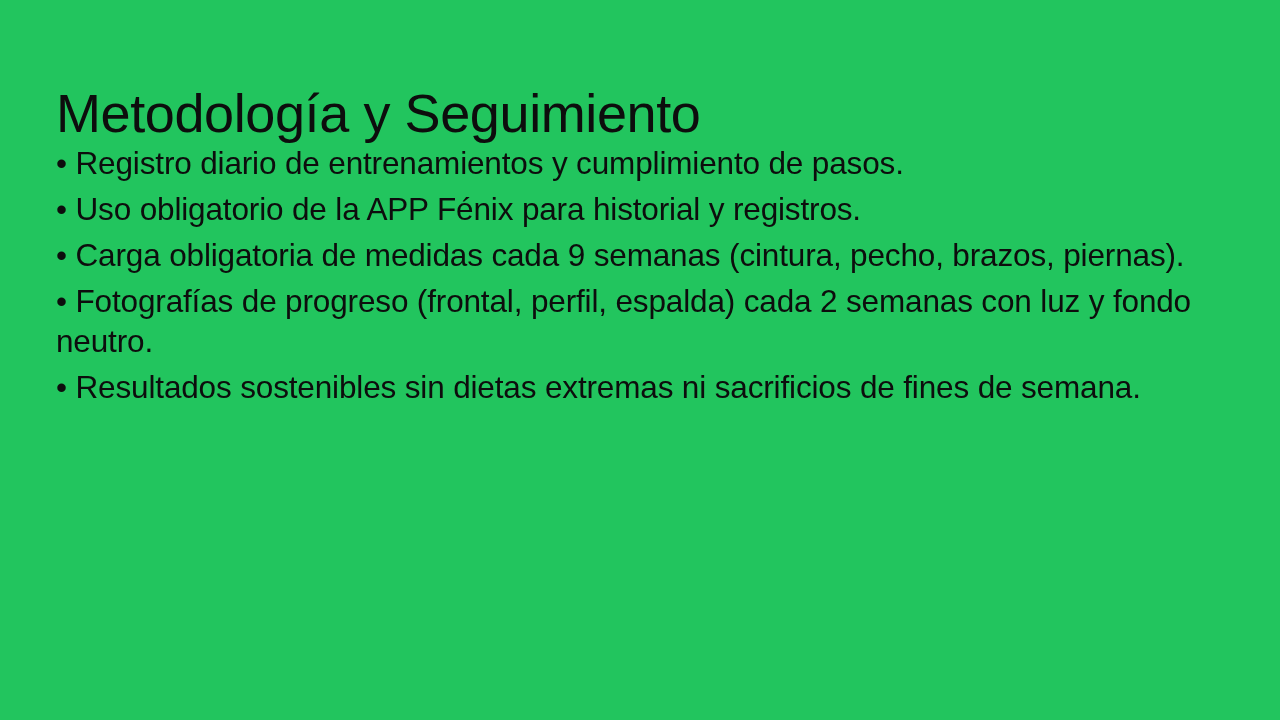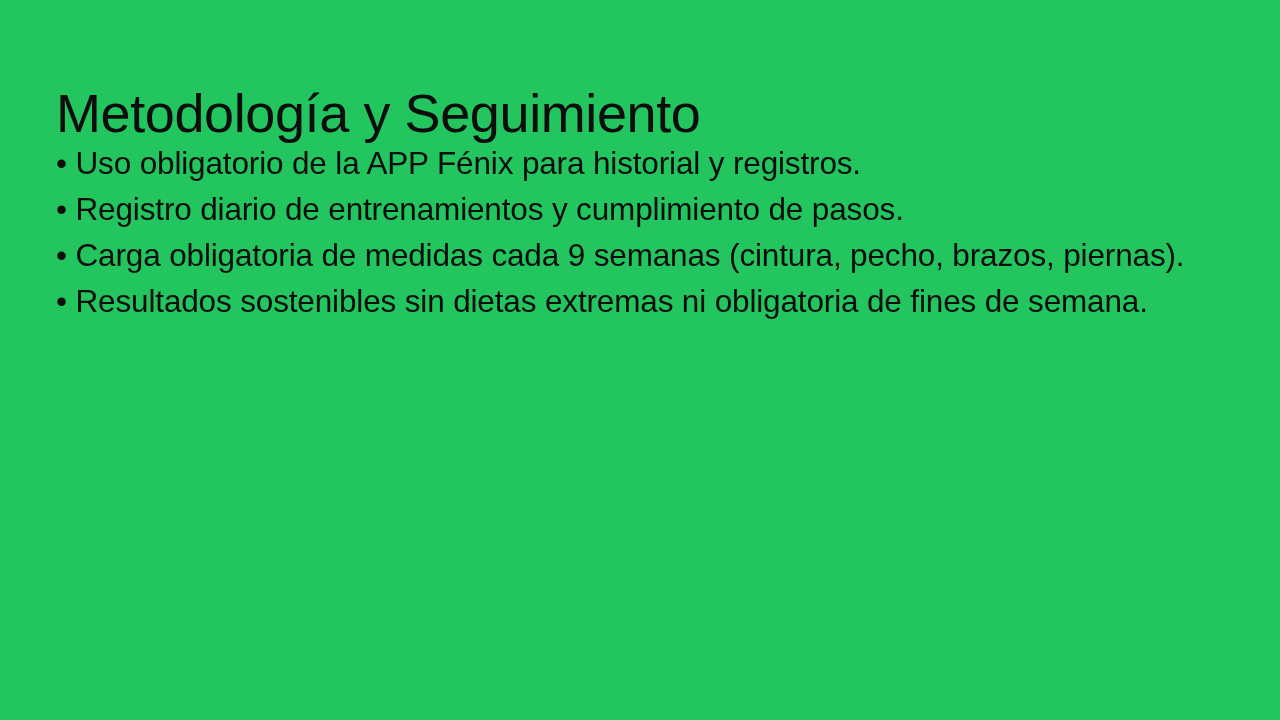--- a/index.html
+++ b/index.html
@@ -63,24 +63,25 @@
 </style>
 </head>
 <body>
 
 <div class="slide">
 
   <h1 class="slide-title">Metodología y Seguimiento</h1>
 
   <div class="body-block">
 
+    <p class="bullet-item"><span class="bullet-dot">•</span>&nbsp;<span class="bullet-text">Registro diario de entrenamientos y cumplimiento de pasos.</span></p>
+
     <p class="bullet-item"><span class="bullet-dot">•</span>&nbsp;<span class="bullet-text">Uso obligatorio de la APP Fénix para historial y registros.</span></p>
-
-    <p class="bullet-item"><span class="bullet-dot">•</span>&nbsp;<span class="bullet-text">Registro diario de entrenamientos y cumplimiento de pasos.</span></p>
 
     <p class="bullet-item"><span class="bullet-dot">•</span>&nbsp;<span class="bullet-text">Carga obligatoria de medidas cada 9 semanas (cintura, pecho, brazos, piernas).</span></p>
 
+    <p class="bullet-item"><span class="bullet-dot">•</span>&nbsp;<span class="bullet-text">Fotografías de progreso (frontal, perfil, espalda) cada 2 semanas con luz y fondo neutro.</span></p>
 
-    <p class="bullet-item"><span class="bullet-dot">•</span>&nbsp;<span class="bullet-text">Resultados sostenibles sin dietas extremas ni obligatoria de fines de semana.</span></p>
+    <p class="bullet-item"><span class="bullet-dot">•</span>&nbsp;<span class="bullet-text">Resultados sostenibles sin dietas extremas ni sacrificios de fines de semana.</span></p>
 
   </div>
 
 </div>
 
 </body></html>

